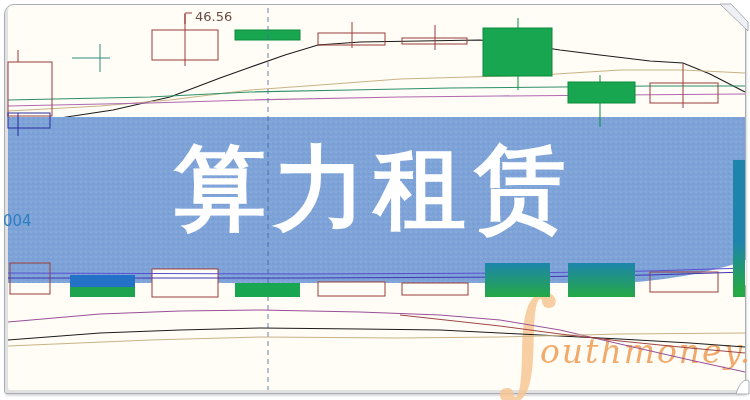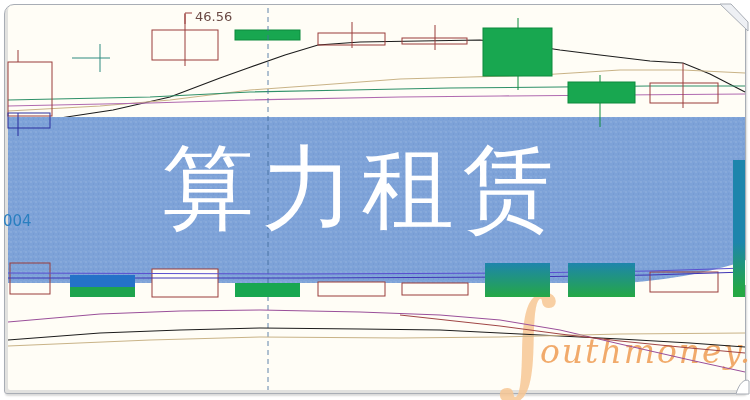--- a/index.html
+++ b/index.html
@@ -12,22 +12,22 @@
   .wm{position:absolute;left:0;top:0;width:750px;height:400px;pointer-events:none}
   .wm-s{position:absolute;left:497px;top:282px;font-size:118px;line-height:1;
         font-style:italic;font-family:"DejaVu Serif",serif;color:#f7c795;opacity:.85}
   .wm-cn{position:absolute;left:556px;top:312px;font-size:30px;font-weight:700;
          letter-spacing:9px;color:rgba(255,255,255,.15);
          -webkit-text-stroke:1.3px #bdbdbd;text-shadow:0 0 1px #c4c4c4}
   .wm-en{position:absolute;left:540px;top:332px;font-size:33px;font-style:italic;
          font-family:"DejaVu Serif",serif;color:#f0a25c;letter-spacing:2px;opacity:.9}
   svg{position:absolute;left:0;top:0}
   svg text{font-family:"DejaVu Sans",sans-serif}
-  .banner-title{position:absolute;left:150px;top:141px;width:424px;text-align:center;
-        font-size:92px;font-weight:400;letter-spacing:8px;line-height:1.05;
+  .banner-title{position:absolute;left:150px;top:141px;width:424px;text-align:right;
+        font-size:92px;font-weight:700;letter-spacing:8px;line-height:1.05;
         color:#ffffff;white-space:nowrap}
 </style>
 </head>
 <body>
 
 <div class="frame"></div>
 
 <div class="wm">
   <span class="wm-s">∫</span>
   <span class="wm-en">outhmoney.com</span>

